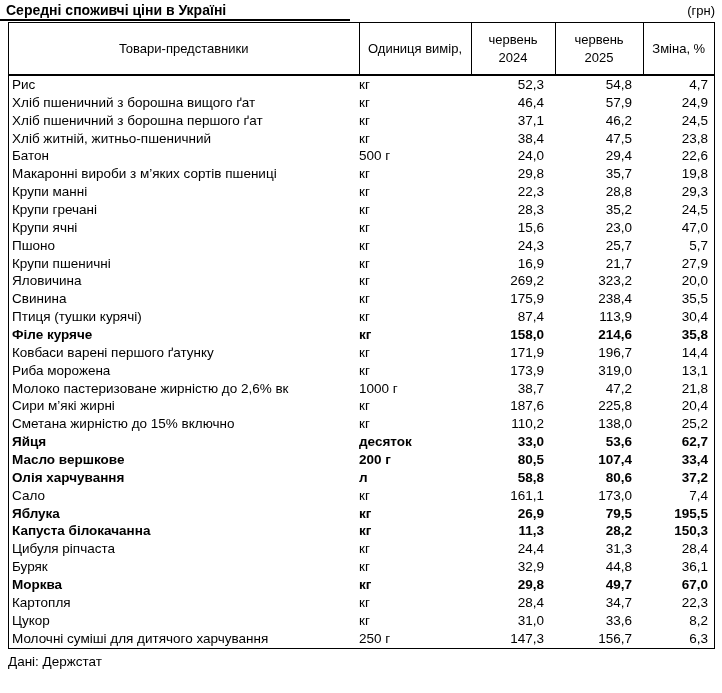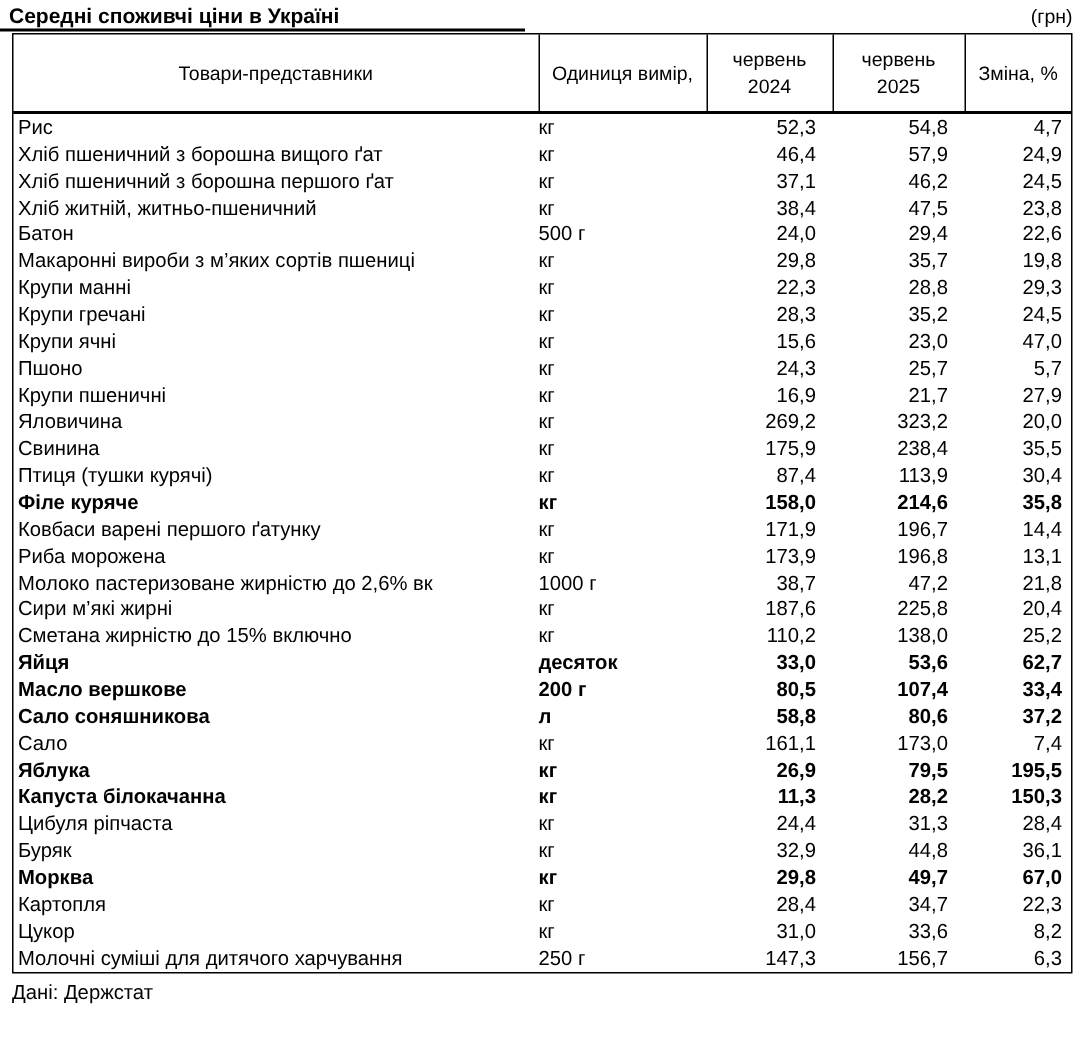--- a/index.html
+++ b/index.html
@@ -205,21 +205,21 @@
           <td class="product">Ковбаси варені першого ґатунку</td>
           <td class="unit">кг</td>
           <td class="num">171,9</td>
           <td class="num">196,7</td>
           <td class="change">14,4</td>
         </tr>
         <tr>
           <td class="product">Риба морожена</td>
           <td class="unit">кг</td>
           <td class="num">173,9</td>
-          <td class="num">196,8</td>
+          <td class="num">319,0</td>
           <td class="change">13,1</td>
         </tr>
         <tr>
           <td class="product">Молоко пастеризоване жирністю до 2,6% вк</td>
           <td class="unit">1000 г</td>
           <td class="num">38,7</td>
           <td class="num">47,2</td>
           <td class="change">21,8</td>
         </tr>
         <tr>
@@ -244,21 +244,21 @@
           <td class="change">62,7</td>
         </tr>
         <tr class="bold">
           <td class="product">Масло вершкове</td>
           <td class="unit">200 г</td>
           <td class="num">80,5</td>
           <td class="num">107,4</td>
           <td class="change">33,4</td>
         </tr>
         <tr class="bold">
-          <td class="product">Сало соняшникова</td>
+          <td class="product">Олія харчування</td>
           <td class="unit">л</td>
           <td class="num">58,8</td>
           <td class="num">80,6</td>
           <td class="change">37,2</td>
         </tr>
         <tr>
           <td class="product">Сало</td>
           <td class="unit">кг</td>
           <td class="num">161,1</td>
           <td class="num">173,0</td>

